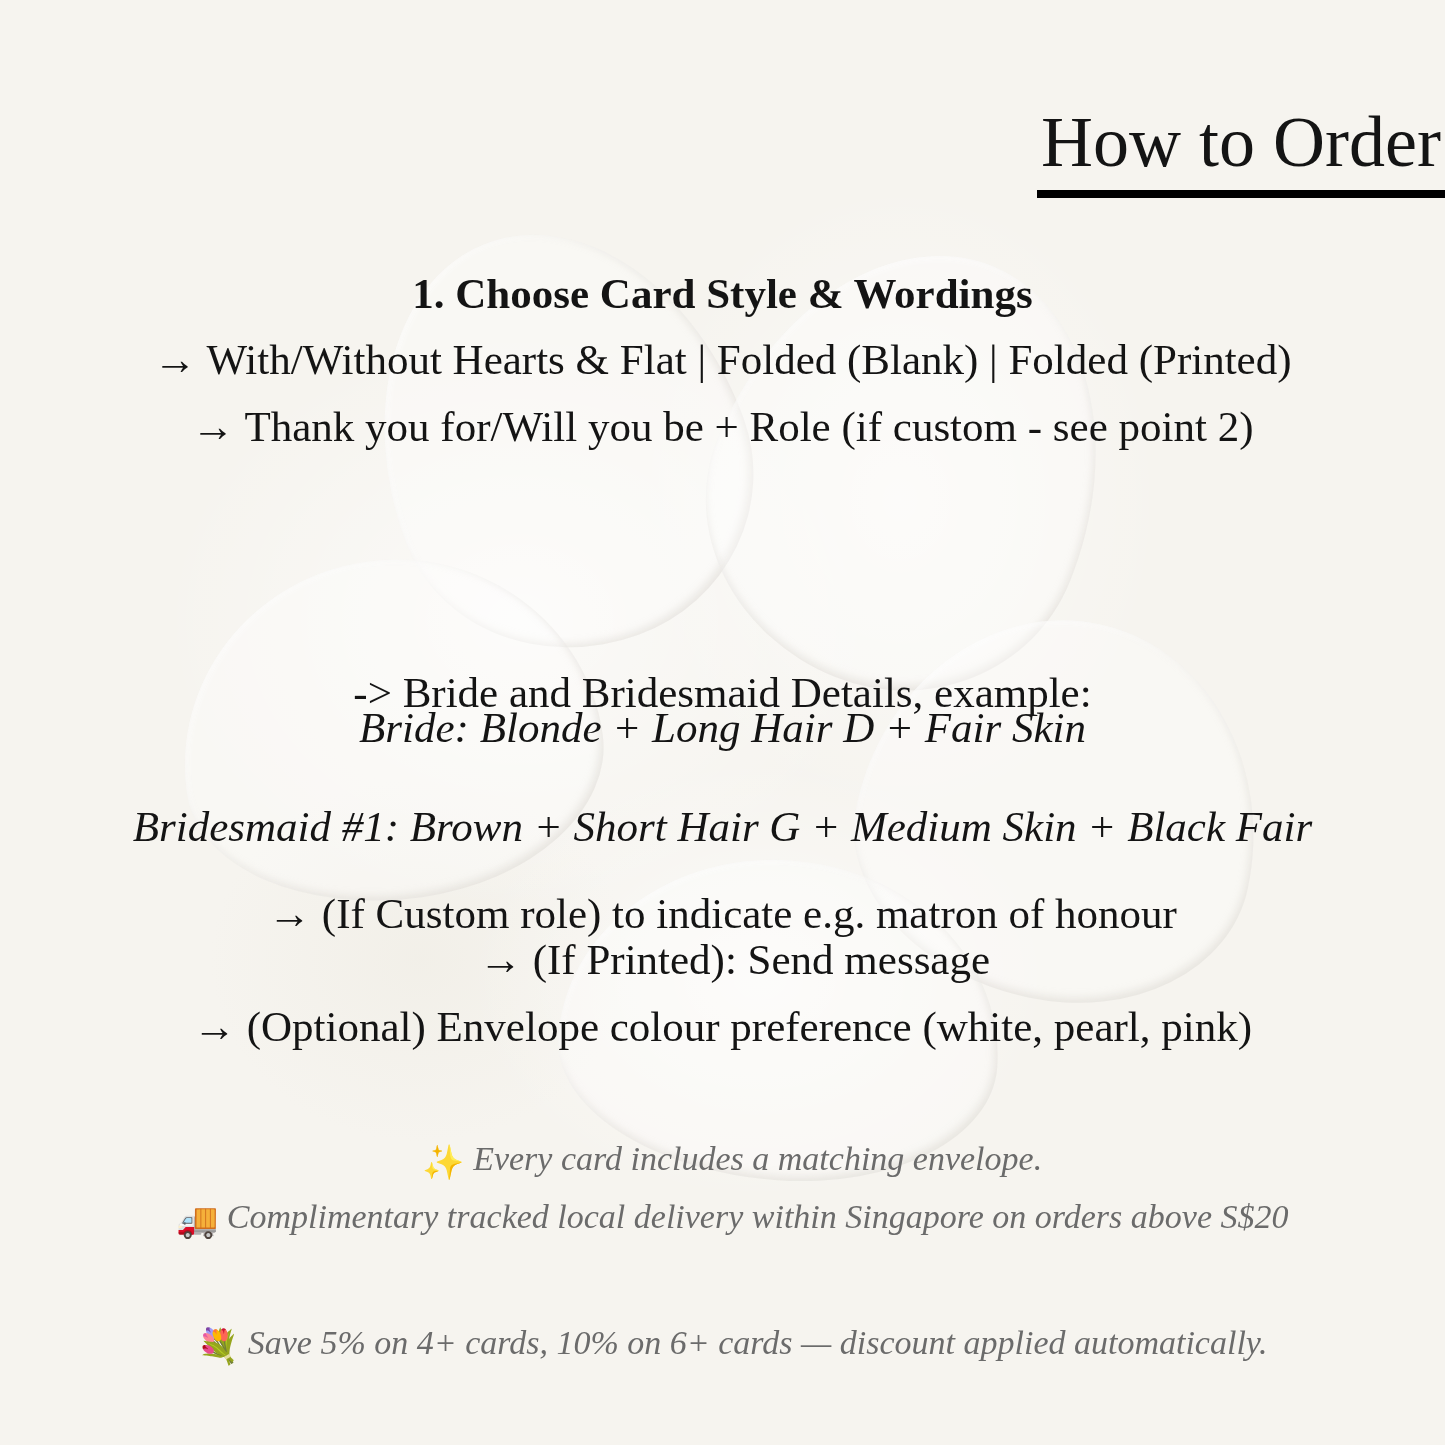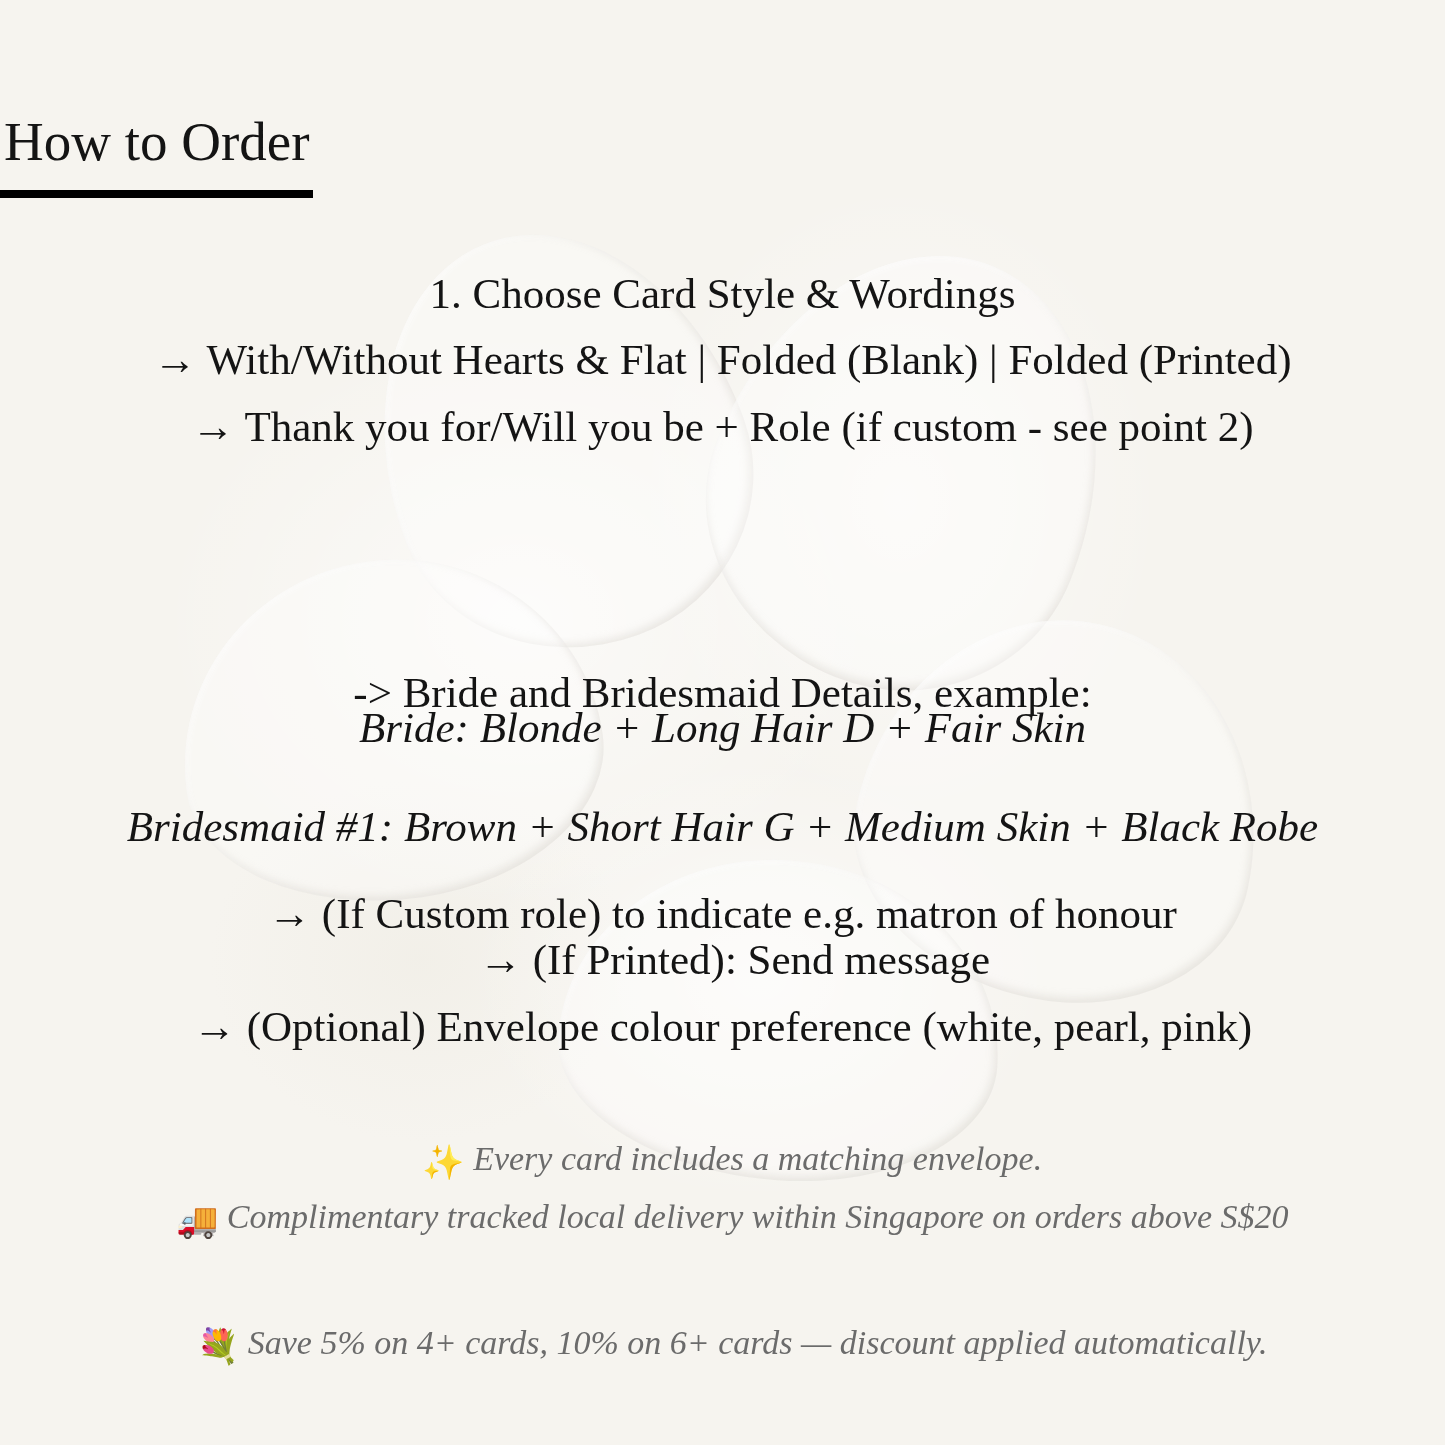--- a/index.html
+++ b/index.html
@@ -33,42 +33,42 @@
   }
   .content {
     position: absolute;
     inset: 0;
   }
   .title {
     position: absolute;
     top: 96px;
     left: 0;
     right: 0;
-    text-align: left;
-    font-size: 55px;
+    text-align: right;
+    font-size: 72px;
     font-weight: normal;
     line-height: 1;
   }
   .title span {
     display: inline-block;
     padding: 0 4px 2px 4px;
     border-bottom: 8px solid #000;
     line-height: 92px;
   }
   .line {
     position: absolute;
     left: 0;
     right: 0;
     text-align: center;
     font-size: 43px;
     line-height: 1;
     white-space: nowrap;
   }
   .heading {
-    font-weight: normal;
+    font-weight: bold;
   }
   .ital {
     font-style: italic;
   }
   .note {
     position: absolute;
     left: 0;
     right: 0;
     text-align: center;
     font-size: 34px;
@@ -100,21 +100,21 @@
   <div class="title">
     <span>How to Order</span>
   </div>
 
   <div class="line heading" style="top:272px;">1. Choose Card Style &amp; Wordings</div>
   <div class="line" style="top:338px;">→ With/Without Hearts &amp; Flat | Folded (Blank) | Folded (Printed)</div>
   <div class="line" style="top:405px;">→ Thank you for/Will you be + Role (if custom - see point 2)</div>
 
   <div class="line" style="top:671px;">-&gt; Bride and Bridesmaid Details, example:</div>
   <div class="line ital" style="top:706px;font-style:italic;">Bride: Blonde + Long Hair D + Fair Skin</div>
-  <div class="line ital" style="top:805px;">Bridesmaid #1: Brown + Short Hair G + Medium Skin + Black Robe</div>
+  <div class="line ital" style="top:805px;">Bridesmaid #1: Brown + Short Hair G + Medium Skin + Black Fair</div>
   <div class="line" style="top:892px;">→ (If Custom role) to indicate e.g. matron of honour</div>
   <div class="line" style="top:938px;padding-left:24px;">→ (If Printed): Send message</div>
   <div class="line" style="top:1005px;">→ (Optional) Envelope colour preference (white, pearl, pink)</div>
 
   <div class="note" style="top:1142px;">
     <span class="emoji">✨</span><span>Every card includes a matching envelope.</span>
   </div>
   <div class="note" style="top:1200px;">
     <span class="emoji">🚚</span><span>Complimentary tracked local delivery within Singapore on orders above S$20</span>
   </div>

